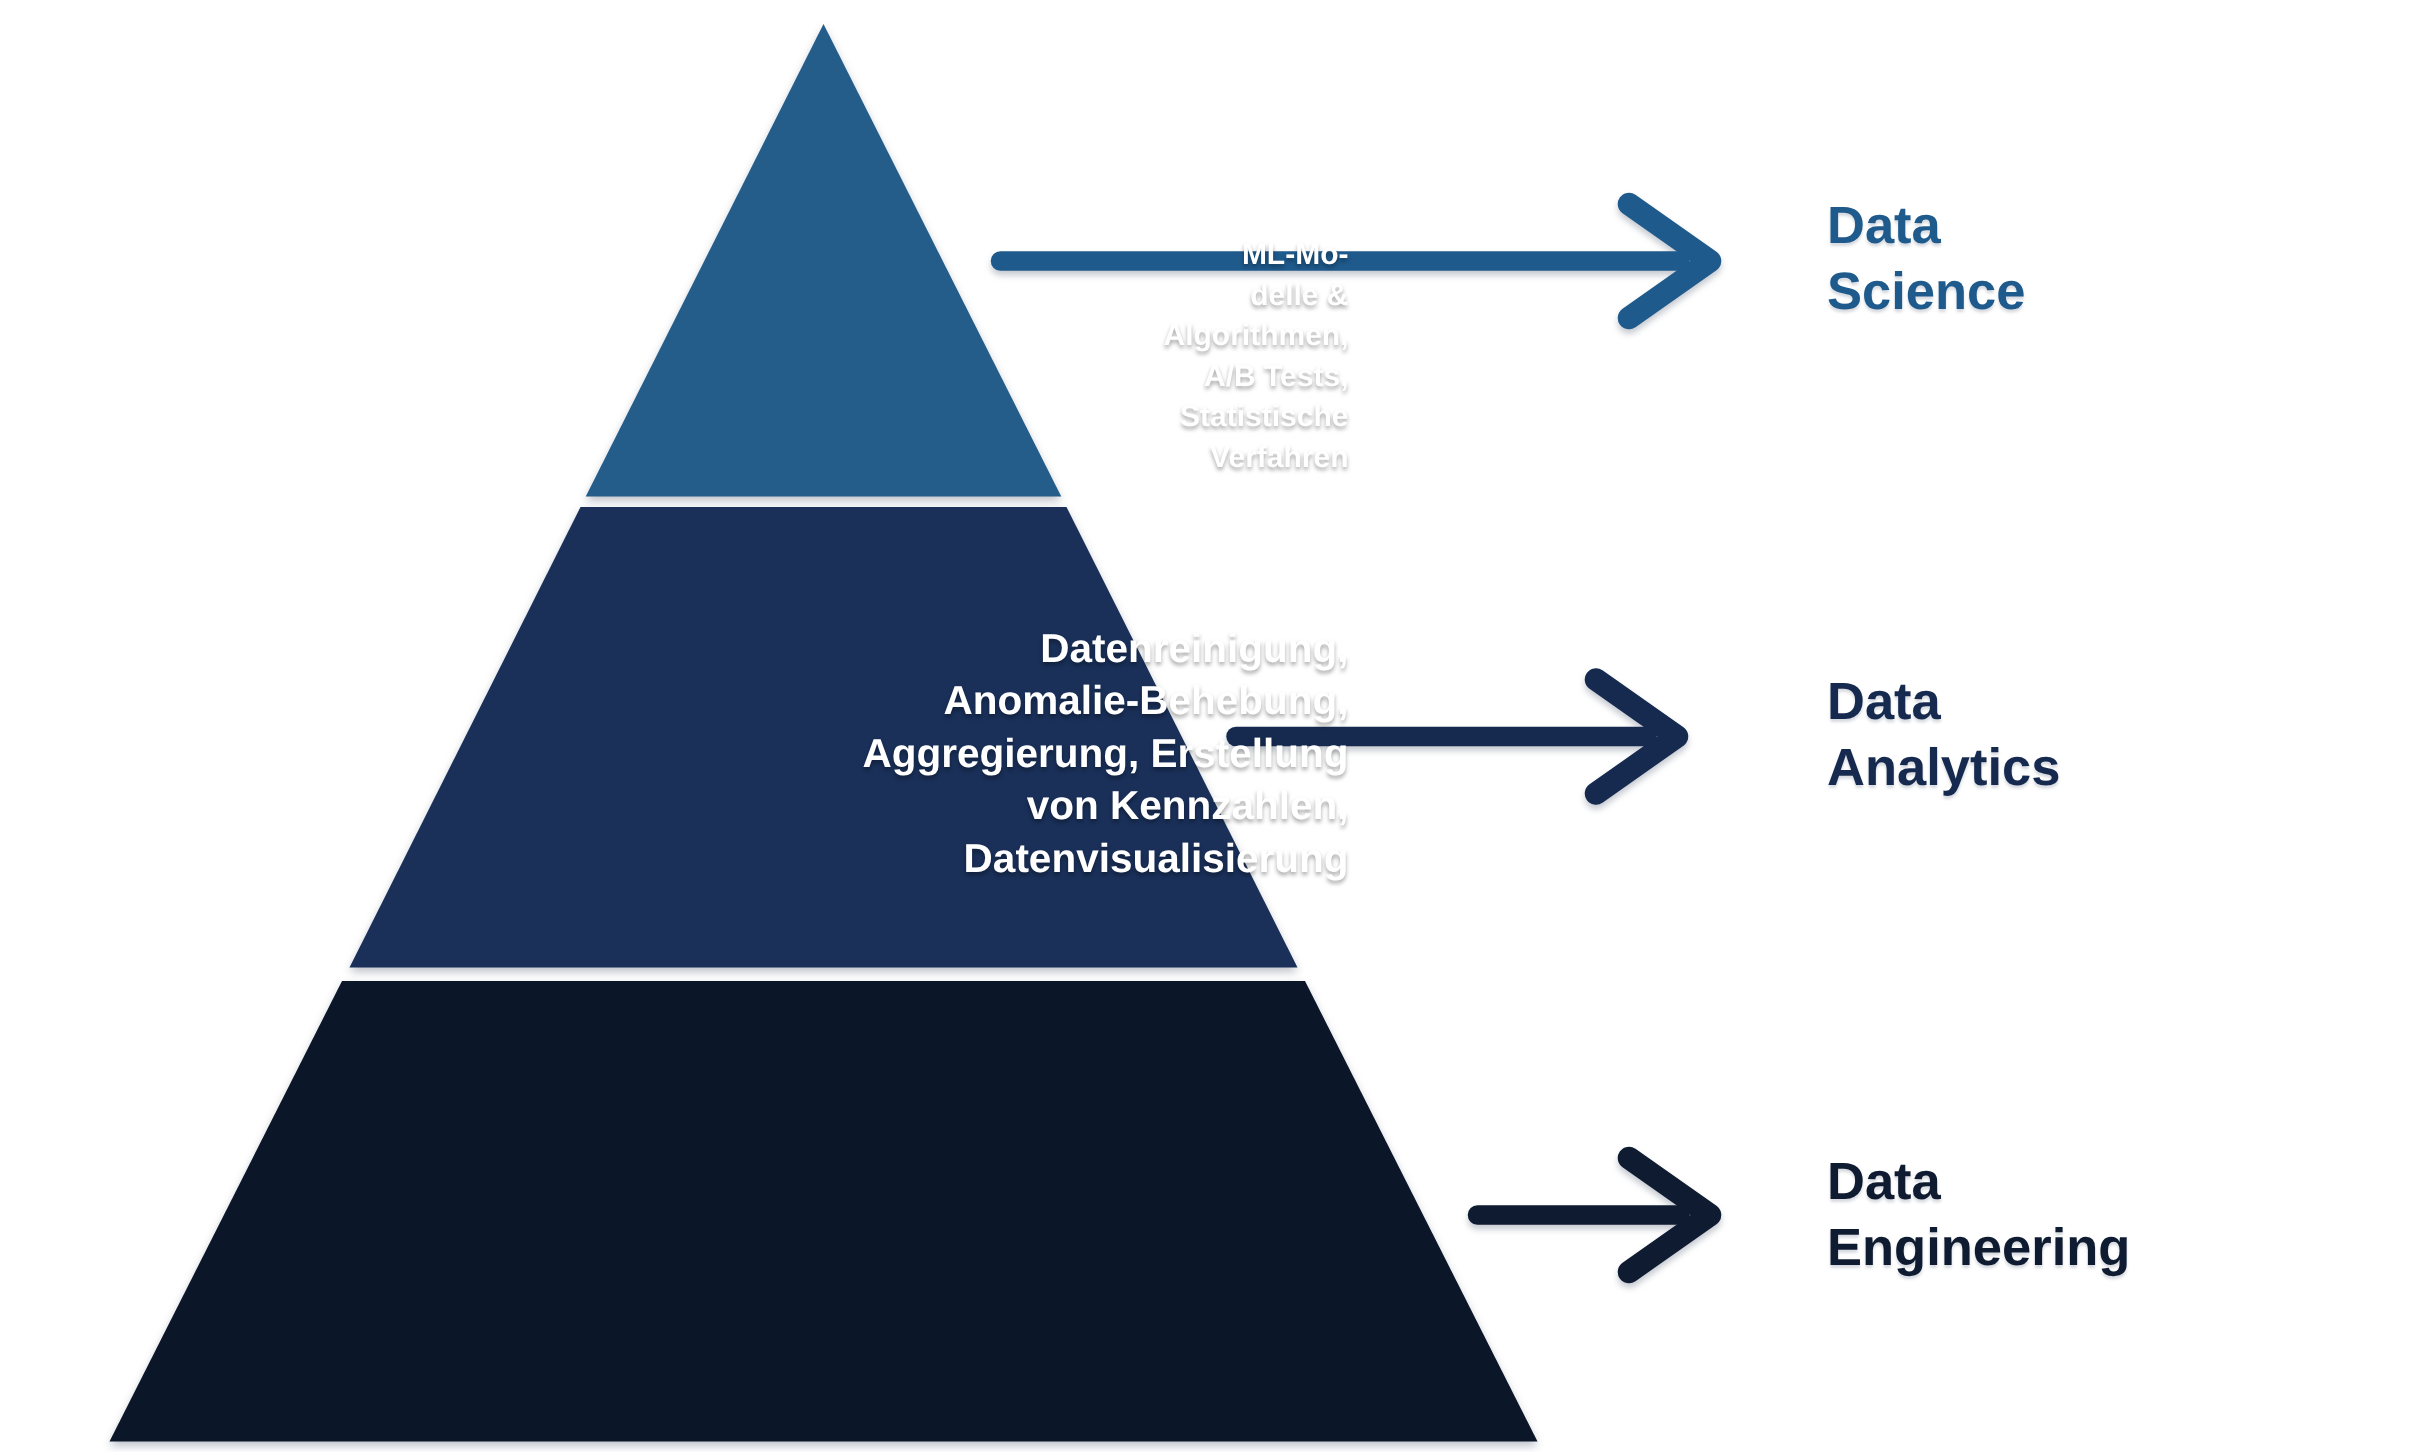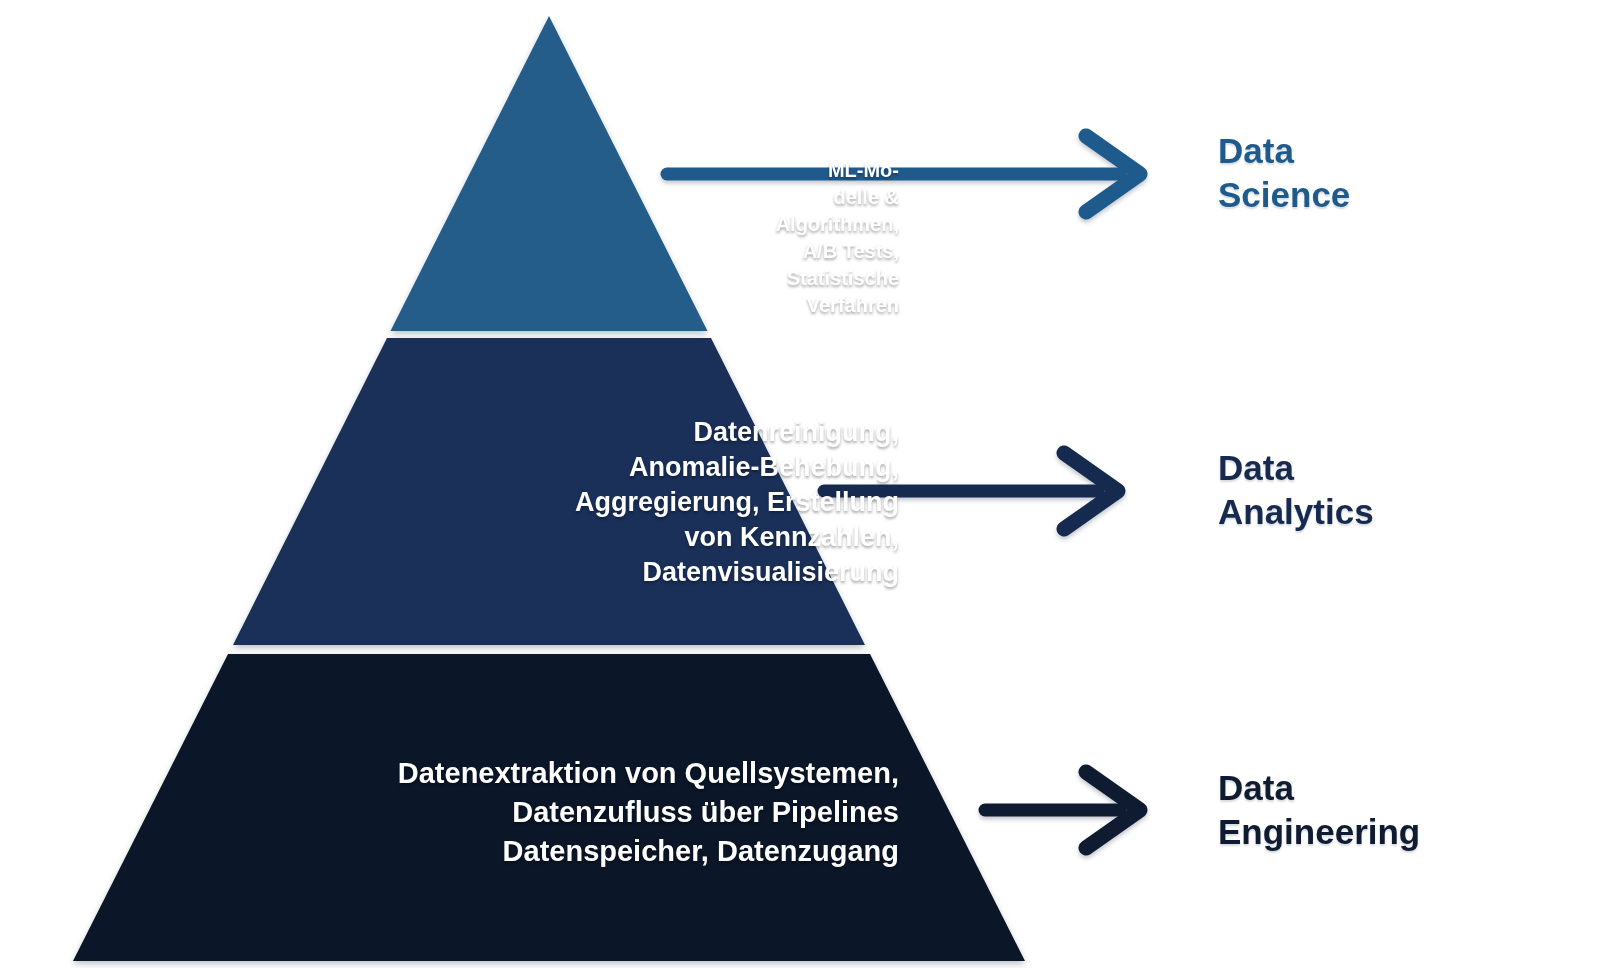--- a/index.html
+++ b/index.html
@@ -98,23 +98,20 @@
 A/B Tests,
 Statistische
 Verfahren</div>
 
   <div class="tier-text t2">Datenreinigung,
 Anomalie-Behebung,
 Aggregierung, Erstellung
 von Kennzahlen,
 Datenvisualisierung</div>
 
-  <div class="tier-text t3">Datenextraktion von Quellsystemen,
-Datenzufluss über Pipelines
-Datenspeicher, Datenzugang</div>
 
   <div class="side-label l1" style="color: rgb(31, 90, 140);">Data
 Science</div>
 
   <div class="side-label l2" style="color: rgb(22, 41, 79);">Data
 Analytics</div>
 
   <div class="side-label l3" style="color: rgb(15, 27, 48);">Data
 Engineering</div>
 

